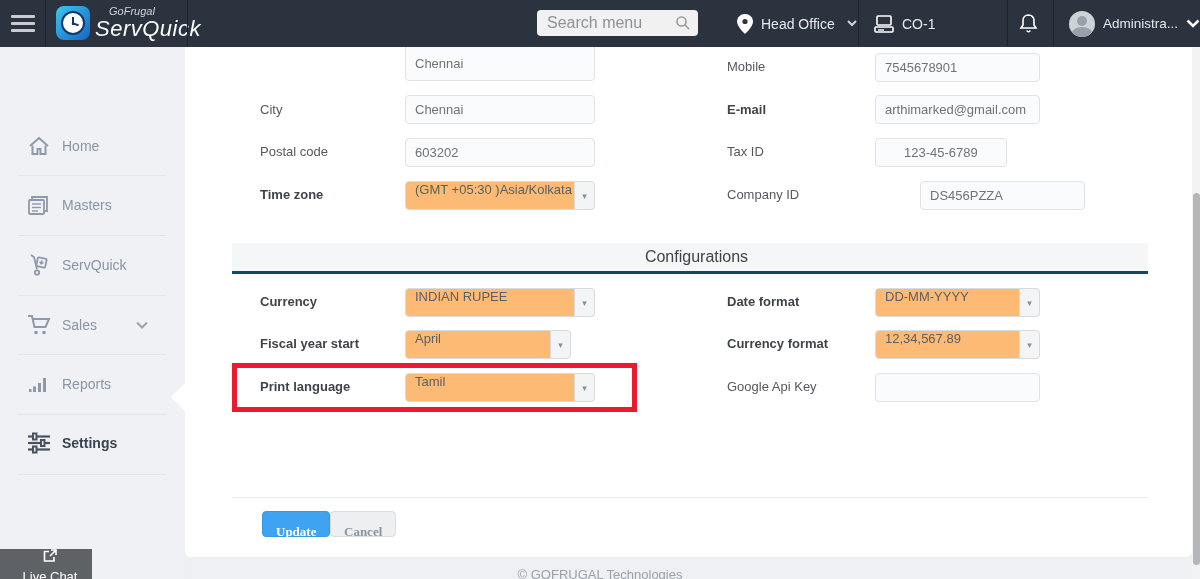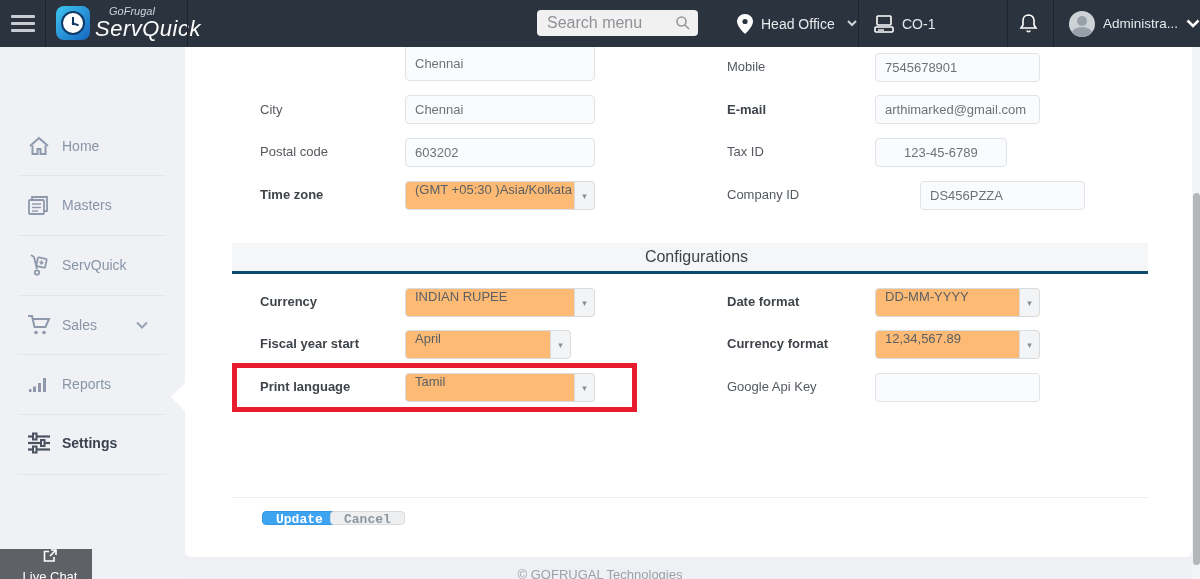--- a/index.html
+++ b/index.html
@@ -47,21 +47,21 @@
   .row-label { position:absolute; font-size:13px; color:#54595f; white-space:nowrap; }
   .row-label.bold { font-weight:bold; color:#3f444a; }
   .tfield { position:absolute; height:29px; background:#fafbfc; border:1px solid #dfe3e7; border-radius:4px; padding:0 9px; font-family:"Liberation Sans",sans-serif; font-size:13px; color:#6e7378; outline:none; }
   .tarea { position:absolute; left:220px; top:-28px; width:190px; height:62px; background:#fafbfc; border:1px solid #dfe3e7; border-radius:4px; display:flex; align-items:flex-end; padding:9px; font-size:13px; color:#6e7378; }
   .sel { position:absolute; height:29px; background:#fdba74; border:1px solid #d9dcdf; border-radius:4px; display:flex; cursor:pointer; }
   .sel .sel-txt { flex:1; padding:0 9px; font-size:13px; color:#5c6064; white-space:nowrap; overflow:hidden; }
   .sel .sel-caret { width:20px; height:100%; border-left:1px solid #d9dcdf; background:#f3f4f5; display:flex; align-items:center; justify-content:center; font-size:9px; color:#8a8f94; border-radius:0 3px 3px 0; }
   .cfg-band { position:absolute; left:47px; top:196px; width:916px; height:31px; background:#f5f6f7; border-bottom:3px solid #0c4a6e; display:flex; align-items:center;justify-content:center; }
   .cfg-band span { font-size:16px; color:#3f4347; margin-left:13px; }
   .btn-div { position:absolute; left:47px; top:450px; width:916px; height:1px; background:#ececee; }
-  .btn { position:absolute; top:464px; height:14px; border-radius:4px; font-family:Liberation Mono, monospace; font-size:13px; font-weight:bold; padding:0 13px; cursor:pointer; }
+  .btn { position:absolute; top:464px; height:14px; border-radius:4px; font-family:Liberation Serif, serif; font-size:13px; font-weight:bold; padding:12px 13px; cursor:pointer; }
   .btn-update { left:77px; background:#3ea3f0; border:1px solid #3498e4; color:#fff; }
   .btn-cancel { left:145px; background:#edeff0; border:1px solid #d8dcdf; color:#8b969f; }
 
   .red-box { position:absolute; left:232px; top:363px; width:405px; height:49px; border:5px solid #e81c2e; z-index:20; pointer-events:none; }
 
   .footer-band { position:absolute; left:0; top:557px; width:1200px; height:22px; background:#eef0f3; text-align:center; z-index:6; }
   .footer-band span { font-size:13px; color:#9ba1a8; position:relative; top:8px; }
 
   .scrollbar { position:absolute; left:1192px; top:47px; width:8px; height:532px; background:#f2f3f5; z-index:31; }
   .scroll-thumb { position:absolute; left:0.5px; top:146px; width:7px; height:372px; background:#b4b7ba; border-radius:4px; }

